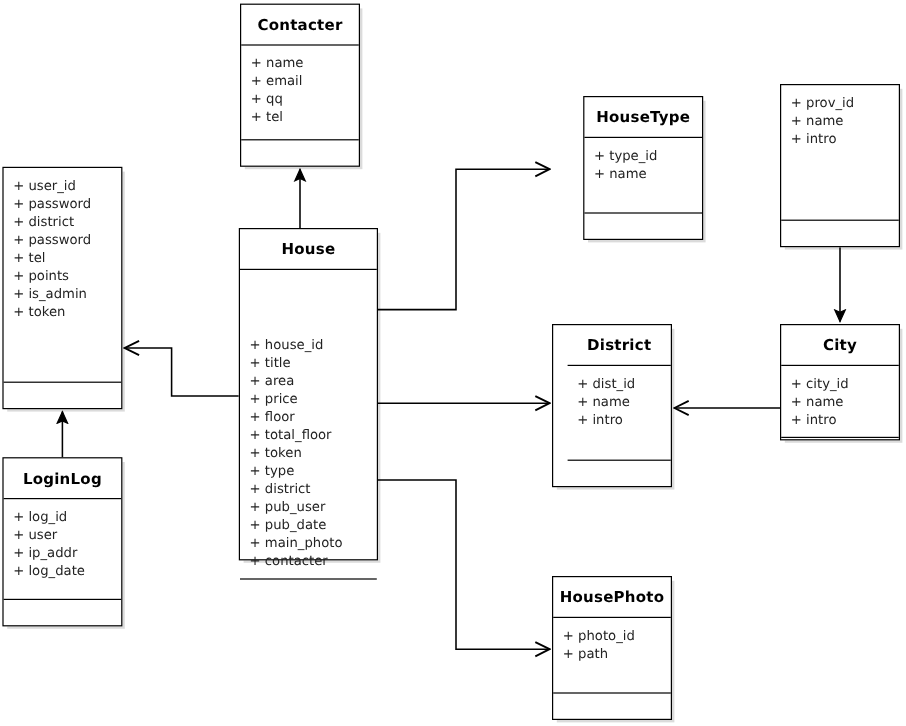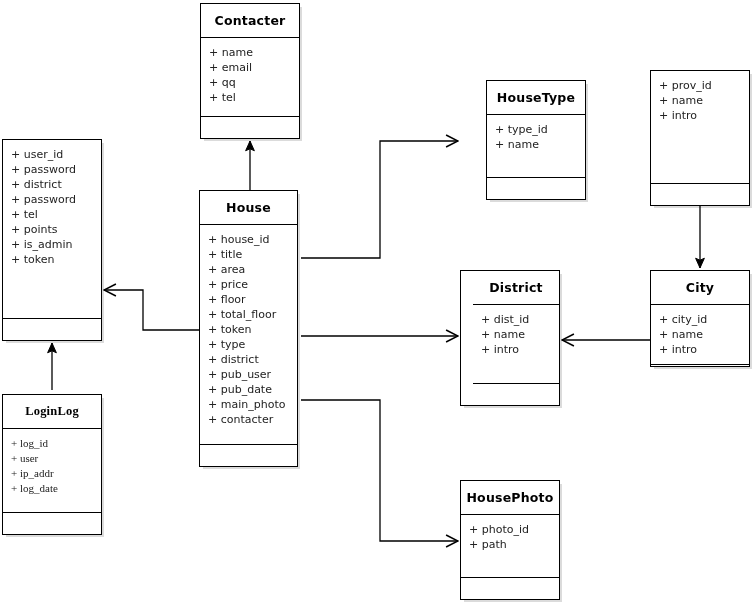--- a/index.html
+++ b/index.html
@@ -115,40 +115,40 @@
         <div class="uml-attr">+ password</div>
         <div class="uml-attr">+ district</div>
         <div class="uml-attr">+ password</div>
         <div class="uml-attr">+ tel</div>
         <div class="uml-attr">+ points</div>
         <div class="uml-attr">+ is_admin</div>
         <div class="uml-attr">+ token</div>
       </div>
       <div class="uml-ops"></div>
     </div>
-    <div class="uml-class" style="left: 199px; top: 190px; width: 99px; height: 277px;">
+    <div class="uml-class" style="left: 199px; top: 190px; width: 116px; height: 277px; gap: 48px;">
       <div class="uml-title">House</div>
       <div class="uml-attrs">
         <div class="uml-attr">+ house_id</div>
         <div class="uml-attr">+ title</div>
         <div class="uml-attr">+ area</div>
         <div class="uml-attr">+ price</div>
         <div class="uml-attr">+ floor</div>
         <div class="uml-attr">+ total_floor</div>
         <div class="uml-attr">+ token</div>
         <div class="uml-attr">+ type</div>
         <div class="uml-attr">+ district</div>
         <div class="uml-attr">+ pub_user</div>
         <div class="uml-attr">+ pub_date</div>
         <div class="uml-attr">+ main_photo</div>
         <div class="uml-attr">+ contacter</div>
       </div>
       <div class="uml-ops"></div>
     </div>
-    <div class="uml-class" style="left: 2px; top: 394px; width: 100px; height: 141px; font-family: Liberation Serif, serif;">
+    <div class="uml-class" style="left: 2px; top: 381px; width: 100px; height: 141px;">
       <div class="uml-title">LoginLog</div>
       <div class="uml-attrs">
         <div class="uml-attr">+ log_id</div>
         <div class="uml-attr">+ user</div>
         <div class="uml-attr">+ ip_addr</div>
         <div class="uml-attr">+ log_date</div>
       </div>
       <div class="uml-ops"></div>
     </div>
     <div class="uml-class" style="left: 460px; top: 80px; width: 100px; height: 120px; margin-left: 26px;">

